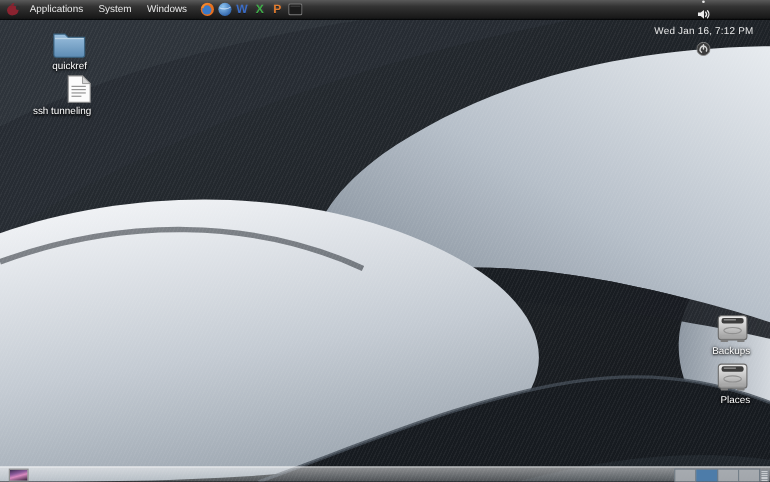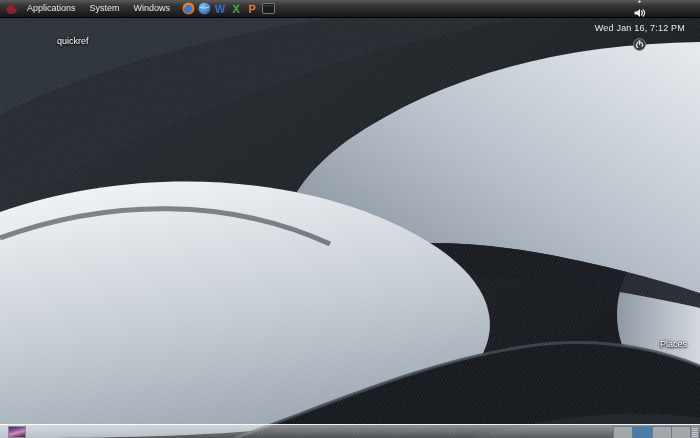--- a/index.html
+++ b/index.html
@@ -20,21 +20,21 @@
   .launchers{display:flex;align-items:center;gap:2px;margin-left:4px;}
   .launcher{width:14px;height:14px;display:flex;align-items:center;justify-content:center;}
   .letter-ico{font-weight:bold;font-size:11px;line-height:14px;text-shadow:0 1px 1px rgba(0,0,0,.6),0 0 2px rgba(255,255,255,.25);}
   .tray{margin-left:auto;display:flex;align-items:center;gap:5px;padding-right:15px;flex-direction:column;}
   .cpu-applet{width:21px;height:11px;background:#060606;border:1px solid #4a4a4a;display:flex;align-items:flex-end;gap:0;}
   .cpu-applet i{display:block;width:2px;background:#4aa6e8;}
   .dash-ico{width:8px;height:3px;border-radius:1px;background:#9a9a9a;}
   .clock{white-space:nowrap;font-size:9px;letter-spacing:.2px;}
 
   
-  .desk-icon{position:absolute;width:66px;z-index:3;display:flex;flex-direction:row;align-items:center;cursor:default;gap:44px;}
+  .desk-icon{position:absolute;width:66px;z-index:3;display:flex;flex-direction:column;align-items:flex-end;cursor:default;}
   .desk-icon .label{margin-top:2px;font-size:9px;color:#fff;white-space:nowrap;
       text-shadow:0 1px 2px #000,0 0 3px rgba(0,0,0,.9);}
 
   
   .bottom-panel{position:absolute;left:0;right:0;bottom:0;height:13px;z-index:10;
     background:linear-gradient(rgba(255,255,255,.50),rgba(235,238,240,.25));
     border-top:1px solid rgba(255,255,255,.9);display:flex;align-items:center;}
   .show-desktop{width:16px;height:10px;margin-left:8px;border:1px solid #8a8a8a;
     background:linear-gradient(165deg,#3a2a4e 0%,#8a5a9a 35%,#d98ac0 55%,#2a1a34 100%);}
   .workspace-switcher{position:absolute;right:9px;top:1px;height:11px;width:76px;display:flex;
@@ -193,21 +193,53 @@
         <stop offset="0" stop-color="#9cc0de"></stop>
             <stop offset="1" stop-color="#5d8cb4"></stop>
       </linearGradient>
         </defs>
       <path d="M2,4 h10 l3,3 h15 v16 a2,2 0 0 1 -2,2 H4 a2,2 0 0 1 -2,-2 Z" fill="url(#fld)" stroke="#38617f" stroke-width="1"></path>
       <path d="M3,8 h26" stroke="#c6dcec" stroke-width="1.2" opacity="0.8"></path>
     </svg>
     <span class="label">quickref</span>
   </div>
 
-
+  <div class="desk-icon" style="left:17px;top:68px">
+    <svg width="22" height="26" viewBox="0 0 22 26">
+      <path d="M1,1 h13 l7,7 v17 H1 Z" fill="#fcfcfc" stroke="#8f8f8f" stroke-width="1"></path>
+      <path d="M14,1 l7,7 h-7 Z" fill="#d6d6d6" stroke="#8f8f8f" stroke-width="0.8"></path>
+      <g fill="#8a8a8a">
+        <rect x="4" y="10" width="13" height="1"></rect>
+          <rect x="4" y="13" width="13" height="1"></rect>
+        <rect x="4" y="16" width="13" height="1"></rect>
+          <rect x="4" y="19" width="9" height="1"></rect>
+      </g>
+    </svg>
+    <span class="label">ssh tunneling</span>
+  </div>
+
+  <div class="desk-icon" style="left:616px;top:286px">
+    <svg width="32" height="26" viewBox="0 0 32 26">
+      <defs>
+          <linearGradient id="drv" x1="0" y1="0" x2="0" y2="1">
+        <stop offset="0" stop-color="#efefef"></stop>
+            <stop offset="0.55" stop-color="#c2c2c2"></stop>
+        <stop offset="1" stop-color="#989898"></stop>
+      </linearGradient>
+        </defs>
+      <rect x="3" y="1" width="26" height="22" rx="3" fill="url(#drv)" stroke="#6a6a6a"></rect>
+      <rect x="6" y="3" width="20" height="5" rx="2" fill="#3c3c3c"></rect>
+      <rect x="8" y="4" width="11" height="1.4" fill="#8a8a8a"></rect>
+      <ellipse cx="16" cy="14.5" rx="8" ry="2.8" fill="none" stroke="#909090"></ellipse>
+      <rect x="6" y="19" width="20" height="2" fill="#a8a8a8"></rect>
+      <rect x="5" y="23" width="7" height="2" rx="1" fill="#7d7d7d"></rect>
+      <rect x="20" y="23" width="7" height="2" rx="1" fill="#7d7d7d"></rect>
+    </svg>
+    <span class="label">Backups</span>
+  </div>
 
   <div class="desk-icon" style="left:616px;top:330px">
     <svg width="32" height="26" viewBox="0 0 32 26">
       <rect x="3" y="1" width="26" height="22" rx="3" fill="url(#drv)" stroke="#6a6a6a"></rect>
       <rect x="6" y="3" width="20" height="5" rx="2" fill="#3c3c3c"></rect>
       <rect x="8" y="4" width="11" height="1.4" fill="#8a8a8a"></rect>
       <ellipse cx="16" cy="14.5" rx="8" ry="2.8" fill="none" stroke="#909090"></ellipse>
       <rect x="6" y="19" width="20" height="2" fill="#a8a8a8"></rect>
       <rect x="5" y="23" width="7" height="2" rx="1" fill="#7d7d7d"></rect>
       <rect x="20" y="23" width="7" height="2" rx="1" fill="#7d7d7d"></rect>

